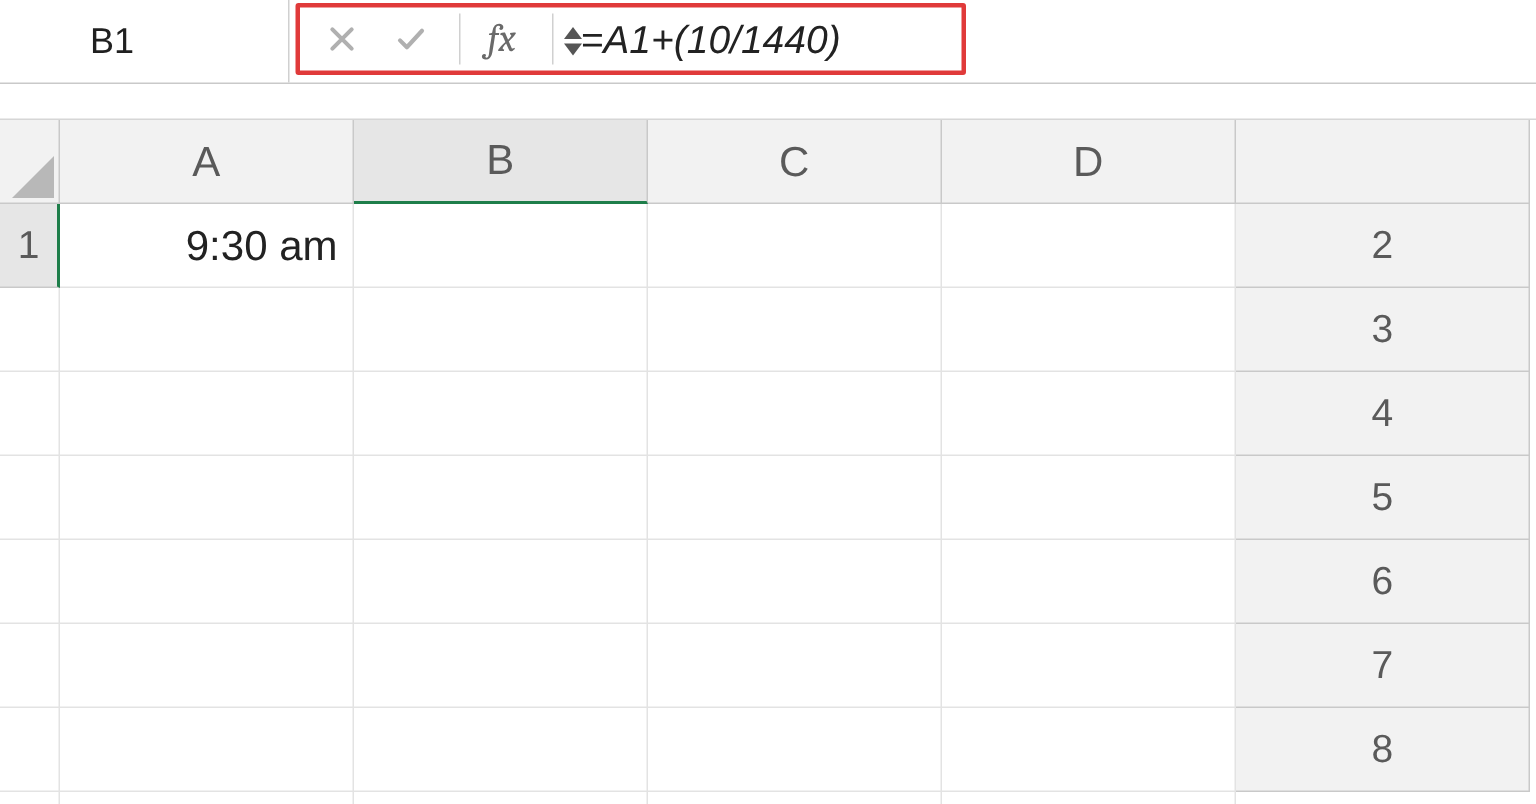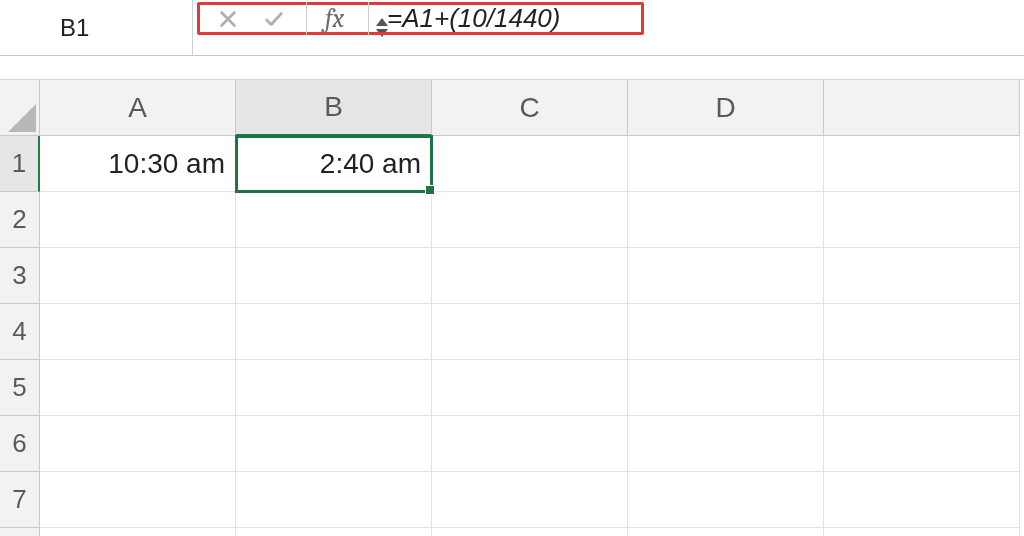--- a/index.html
+++ b/index.html
@@ -51,21 +51,21 @@
   .spinner .dn { border-top: 8px solid #555; }
 
   .fx-group {
     display: flex;
     align-items: center;
     border: 3px solid #e03a3a;
     border-radius: 2px;
     margin: 2px 4px 3px 4px;
     padding: 0 14px 0 14px;
     gap: 18px;
-    height: 33px;
+    height: 48px;
   }
   .fx-btn {
     display: flex;
     align-items: center;
     justify-content: center;
     width: 28px;
     height: 40px;
     color: #b0b0b0;
     font-size: 26px;
   }
@@ -219,22 +219,21 @@
 <div class="grid">
 
   <div class="corner"></div>
   <div class="col-header">A</div>
   <div class="col-header active">B</div>
   <div class="col-header">C</div>
   <div class="col-header">D</div>
   <div class="col-header"></div>
 
   <div class="row-header active">1</div>
-  <div class="cell">10:30 am</div>
-  <div class="cell selected">2:40 am</div>
+  <div class="cell">9:30 am</div>
   <div class="cell"></div>
   <div class="cell"></div>
   <div class="cell"></div>
 
   <div class="row-header">2</div>
   <div class="cell"></div>
   <div class="cell"></div>
   <div class="cell"></div>
   <div class="cell"></div>
   <div class="cell"></div>

